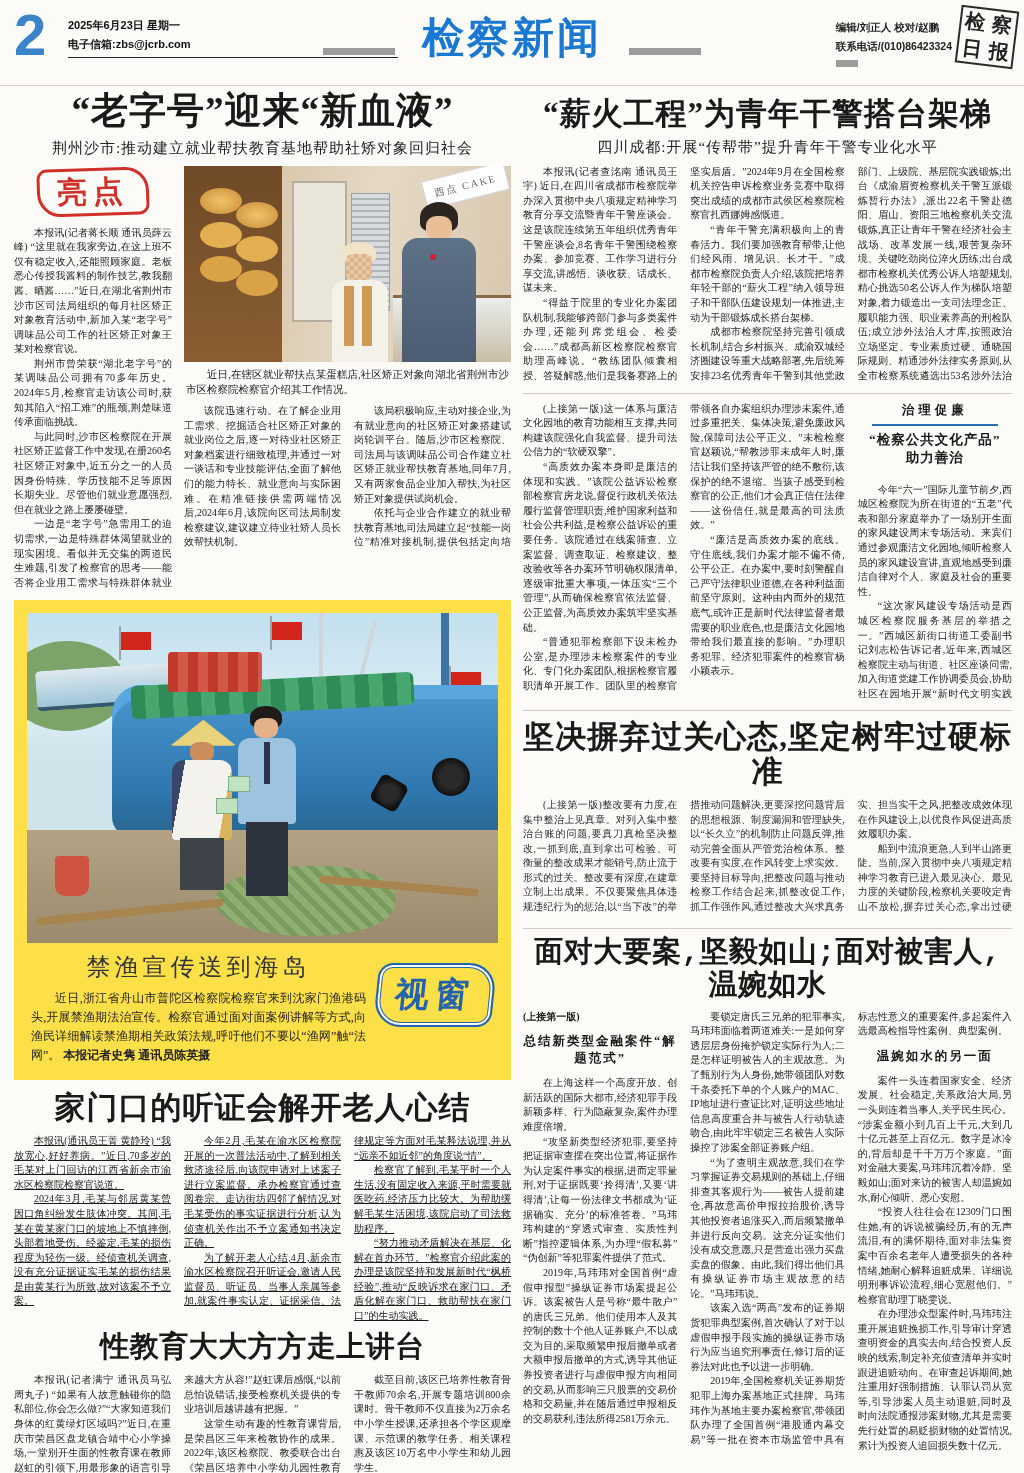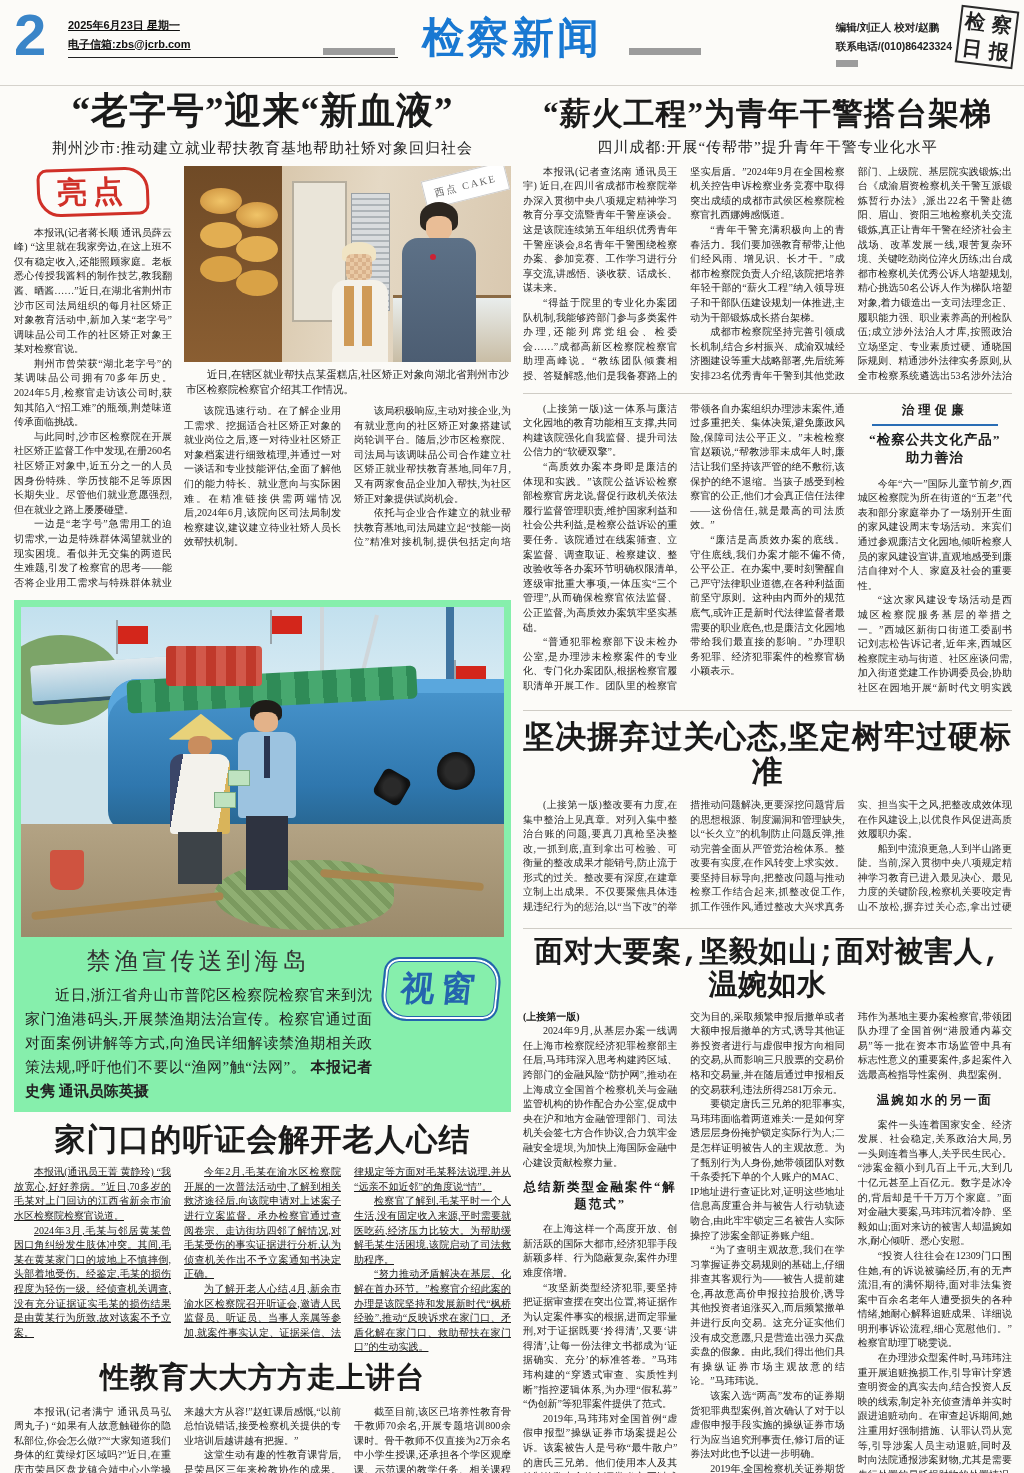--- a/index.html
+++ b/index.html
@@ -3,21 +3,21 @@
 <meta charset="utf-8">
 <style>
   * { margin:0; padding:0; box-sizing:border-box; }
   html,body { background:#e8e8e8; }
   body { font-family:"Liberation Serif","DejaVu Serif",serif; }
   .page { position:relative; width:1024px; height:1473px; margin:0 auto; background:#fcfbf8; overflow:hidden; color:#1a1a1a; }
 
   
   .hdr { position:relative; height:86px; padding:0 14px; }
   .pageno { position:absolute; left:14px; top:6px; font-family:"Liberation Sans","DejaVu Sans",sans-serif; font-weight:bold; font-size:58px; line-height:1; color:#3a85c8; }
-  .dateblk { position:absolute; left:68px; top:16px; font-family:"Liberation Sans","DejaVu Sans",sans-serif; font-size:11px; font-weight:bold; color:#111; line-height:1.7;text-decoration:underline; }
+  .dateblk { position:absolute; left:68px; top:16px; font-family:"Liberation Sans","DejaVu Sans",sans-serif; font-size:11px; font-weight:bold; color:#111; line-height:1.7; }
   .dateblk .rule { height:1px; background:#222; width:330px; margin-top:4px; }
   .masthead { position:absolute; left:50%; top:10px; transform:translateX(-50%); display:flex; align-items:center; gap:27px; }
   .masthead .bar { width:72px; height:7px; background:#9c9c9c; margin-top:26px; }
   .masthead .title { font-family:"Liberation Sans","DejaVu Sans",sans-serif; font-weight:bold; font-size:42px; letter-spacing:3px; color:#1878d2; }
   .edblk { position:absolute; right:72px; top:18px; text-align:left; font-family:"Liberation Sans","DejaVu Sans",sans-serif; font-size:10.5px; font-weight:bold; color:#222; line-height:1.8; }
   .edblk .minibar { width:22px; height:7px; background:#9c9c9c; margin-top:4px; }
   .seal { position:absolute; right:8px; top:8px; width:58px; height:58px; border:2px solid #2b2b2b; transform:rotate(7deg); display:grid; grid-template-columns:1fr 1fr; align-items:center; justify-items:center; font-weight:bold; font-size:20px; color:#222; background:#fcfbf8; }
   .hdr-bottom { position:absolute; left:0; right:0; bottom:0; height:1px; background:#d5d2cc; }
 
   
@@ -58,25 +58,25 @@
   .figA .face { position:absolute; left:18px; top:12px; width:26px; height:26px; border-radius:6px; background:repeating-conic-gradient(#e9c9a4 0 25%,#d9b28c 0 50%) 0 0/8px 8px; }
   .figA .torso { position:absolute; left:4px; top:38px; width:56px; height:82px; border-radius:14px 14px 0 0; background:#f4f1e9; }
   .figA .strap { position:absolute; left:16px; top:44px; width:10px; height:60px; background:#cf9a56; box-shadow:18px 0 0 #cf9a56; }
   .figB { position:absolute; left:66%; bottom:0; width:78px; height:160px; }
   .figB .hair { position:absolute; left:20px; top:0; width:38px; height:30px; border-radius:50% 50% 30% 30%; background:#2c2620; }
   .figB .face { position:absolute; left:26px; top:14px; width:26px; height:24px; border-radius:40%; background:#e9bd96; }
   .figB .torso { position:absolute; left:2px; top:36px; width:74px; height:124px; border-radius:16px 16px 0 0; background:linear-gradient(#5d7187,#4c5d72); }
   .figB .pin { position:absolute; left:30px; top:52px; width:6px; height:6px; border-radius:50%; background:#c23; }
 
   
-  .panel { margin-top:10px; background:#86efac; padding:7px; }
+  .panel { margin-top:10px; background:#fde047; padding:13px; }
   .panel-caparea { display:flex; gap:10px; padding:6px 4px 2px; }
   .panel-left { flex:1; }
   .panel-title { text-align:center; font-size:24px; letter-spacing:4px; color:#333; margin:2px 0 6px; font-weight:normal; }
-  .panel-cap { font-size:15px; line-height:1.6; text-align:justify; color:#222; text-indent:2em; }
+  .panel-cap { font-size:12px; line-height:1.6; text-align:justify; color:#222; text-indent:2em; }
   .panel-credit { font-weight:bold; }
   .badge-shichuang { flex:none; width:118px; height:64px; margin-top:14px; border:2px solid #2464ae; border-radius:14px 28px 14px 28px; box-shadow:inset 0 0 0 2px #fff, inset 0 0 0 3px #2464ae; color:#2464ae; font-weight:bold; font-size:34px; letter-spacing:6px; display:flex; align-items:center; justify-content:center; transform:skewX(-6deg); font-family:"Liberation Sans","DejaVu Sans",sans-serif; }
 
   
   .photo2 { position:relative; width:100%; height:330px; overflow:hidden; background:linear-gradient(#c2e0ee 0%,#dcedf4 30%,#cfe3ea 45%); }
   .p2-hill { position:absolute; left:-20px; top:28px; width:120px; height:90px; border-radius:50%; background:#7ca468; }
   .p2-hull { position:absolute; left:18%; top:22%; width:86%; height:46%; border-radius:30px 10px 40px 20px; background:linear-gradient(#4a97cf,#2f77ae 70%,#27658f); box-shadow:inset 0 14px 0 #5aa7dd; }
   .p2-deck { position:absolute; left:22%; top:20%; width:60%; height:10%; background:repeating-linear-gradient(90deg,#2f8b57 0 14px,#47a86f 14px 28px); border-radius:6px; transform:rotate(-3deg); }
   .p2-cab { position:absolute; left:30%; top:12%; width:20%; height:12%; background:repeating-linear-gradient(90deg,#c0392b 0 10px,#d2584a 10px 20px); border-radius:4px; }
   .p2-bow { position:absolute; left:2%; top:16%; width:40%; height:12%; background:linear-gradient(#dfe9ee,#9fc6da); border-radius:8px 60px 8px 8px; transform:rotate(-4deg); border-bottom:4px solid #35586e; }
@@ -95,21 +95,21 @@
   .fisher .legs { position:absolute; left:12px; top:118px; width:44px; height:52px; background:#3d4348; }
   .procu { position:absolute; left:44%; bottom:14%; width:66px; height:190px; }
   .procu .hair { position:absolute; left:16px; top:0; width:32px; height:22px; border-radius:50% 50% 30% 30%; background:#1f1c18; }
   .procu .face { position:absolute; left:20px; top:12px; width:24px; height:20px; background:#e3b289; border-radius:40%; }
   .procu .torso { position:absolute; left:4px; top:32px; width:58px; height:86px; border-radius:12px 12px 4px 4px; background:#9cc3e0; }
   .procu .tie { position:absolute; left:30px; top:36px; width:6px; height:42px; background:#2a3550; }
   .procu .legs { position:absolute; left:12px; top:116px; width:42px; height:74px; background:#2e3340; }
   .leaflet { position:absolute; width:22px; height:16px; background:#bfe3c0; border:1px solid #7fae85; }
 
   
-  .sec-head { break-inside:avoid; text-align:center; margin:10px 6px; }
+  .sec-head { break-inside:avoid; text-align:center; margin:16px 6px; }
   .sec-head .t1 { font-weight:bold; font-size:12.5px; letter-spacing:4px; }
   .sec-head .rl { height:2px; background:#2a6db5; margin:5px 8px; }
   .sec-head .t2 { font-weight:bold; font-size:13.5px; letter-spacing:1px; }
   .subhead { break-inside:avoid; text-align:center; font-size:12.5px; font-weight:bold; letter-spacing:2px; margin:9px 0; }
   .continued-line { font-weight:bold; font-size:10.5px; margin:4px 0 2px; }
 </style>
 </head>
 <body>
 
 <div class="page">
@@ -317,21 +317,20 @@
         </div>
       </div>
 
       <div class="divider"></div>
 
       <div>
         <h2 class="hl-md">面对大要案,坚毅如山;面对被害人,温婉如水</h2>
         <div class="cols3 body-text" style="height:540px;margin-top:6px;">
           <p class="continued-line" style="text-indent:0;">(上接第一版)</p>
           <div>
-              <p>2024年9月,从基层办案一线调任上海市检察院经济犯罪检察部主任后,马玮玮深入思考构建跨区域、跨部门的金融风险“防护网”,推动在上海成立全国首个检察机关与金融监管机构的协作配合办公室,促成中央在沪和地方金融管理部门、司法机关会签七方合作协议,合力筑牢金融安全堤坝,为加快上海国际金融中心建设贡献检察力量。</p>
             </div>
           <div class="subhead">总结新类型金融案件“解题范式”</div>
           <div>
               <p>在上海这样一个高度开放、创新活跃的国际大都市,经济犯罪手段新颖多样、行为隐蔽复杂,案件办理难度倍增。</p>
               <p>“攻坚新类型经济犯罪,要坚持把证据审查摆在突出位置,将证据作为认定案件事实的根据,进而定罪量刑,对于证据既要‘拎得清’,又要‘讲得清’,让每一份法律文书都成为‘证据确实、充分’的标准答卷。”马玮玮构建的“穿透式审查、实质性判断”指控逻辑体系,为办理“假私募”“伪创新”等犯罪案件提供了范式。</p>
               <p>2019年,马玮玮对全国首例“虚假申报型”操纵证券市场案提起公诉。该案被告人是号称“最牛散户”的唐氏三兄弟。他们使用本人及其控制的数十个他人证券账户,不以成交为目的,采取频繁申报后撤单或者大额申报后撤单的方式,诱导其他证券投资者进行与虚假申报方向相同的交易,从而影响三只股票的交易价格和交易量,并在随后通过申报相反的交易获利,违法所得2581万余元。</p>
               <p>要锁定唐氏三兄弟的犯罪事实,马玮玮面临着两道难关:一是如何穿透层层身份掩护锁定实际行为人;二是怎样证明被告人的主观故意。为了甄别行为人身份,她带领团队对数千条委托下单的个人账户的MAC、IP地址进行查证比对,证明这些地址信息高度重合并与被告人行动轨迹吻合,由此牢牢锁定三名被告人实际操控了涉案全部证券账户组。</p>
               <p>“为了查明主观故意,我们在学习掌握证券交易规则的基础上,仔细排查其客观行为——被告人提前建仓,再故意高价申报拉抬股价,诱导其他投资者追涨买入,而后频繁撤单并进行反向交易。这充分证实他们没有成交意愿,只是营造出强力买盘卖盘的假象。由此,我们得出他们具有操纵证券市场主观故意的结论。”马玮玮说。</p>
               <p>该案入选“两高”发布的证券期货犯罪典型案例,首次确认了对于以虚假申报手段实施的操纵证券市场行为应当追究刑事责任,修订后的证券法对此也予以进一步明确。</p>
               <p>2019年,全国检察机关证券期货犯罪上海办案基地正式挂牌。马玮玮作为基地主要办案检察官,带领团队办理了全国首例“港股通内幕交易”等一批在资本市场监管中具有标志性意义的重要案件,多起案件入选最高检指导性案例、典型案例。</p>

